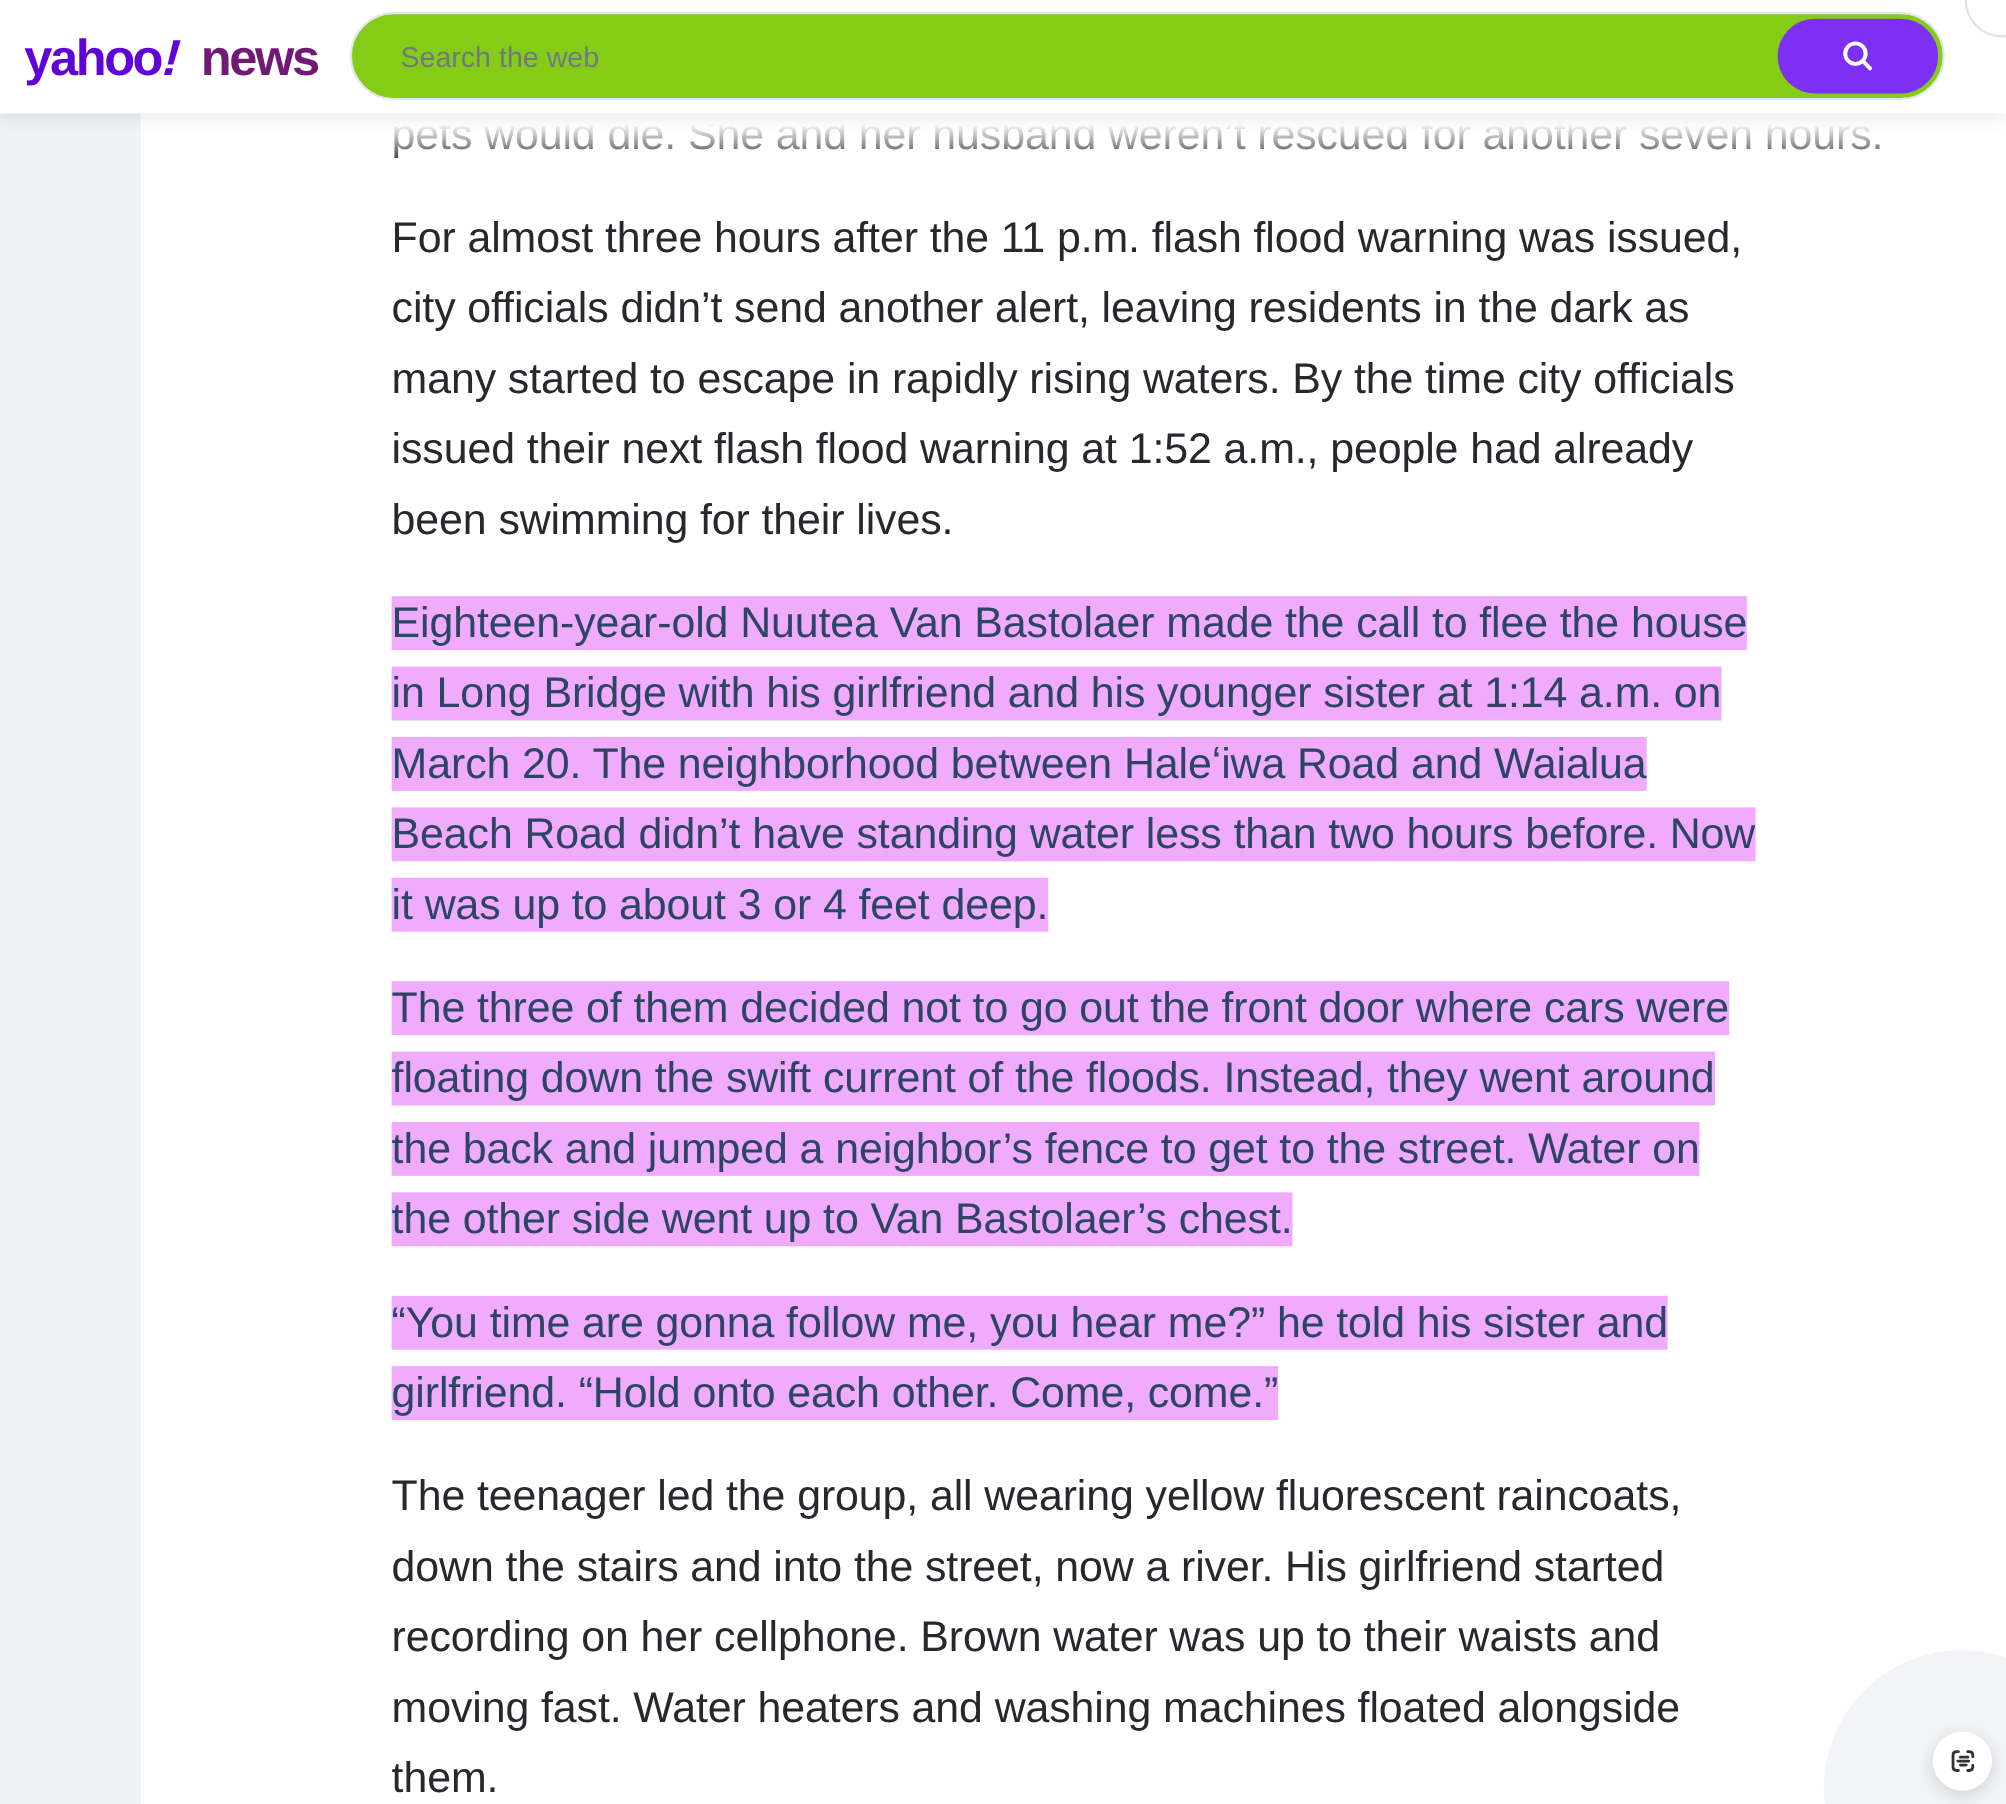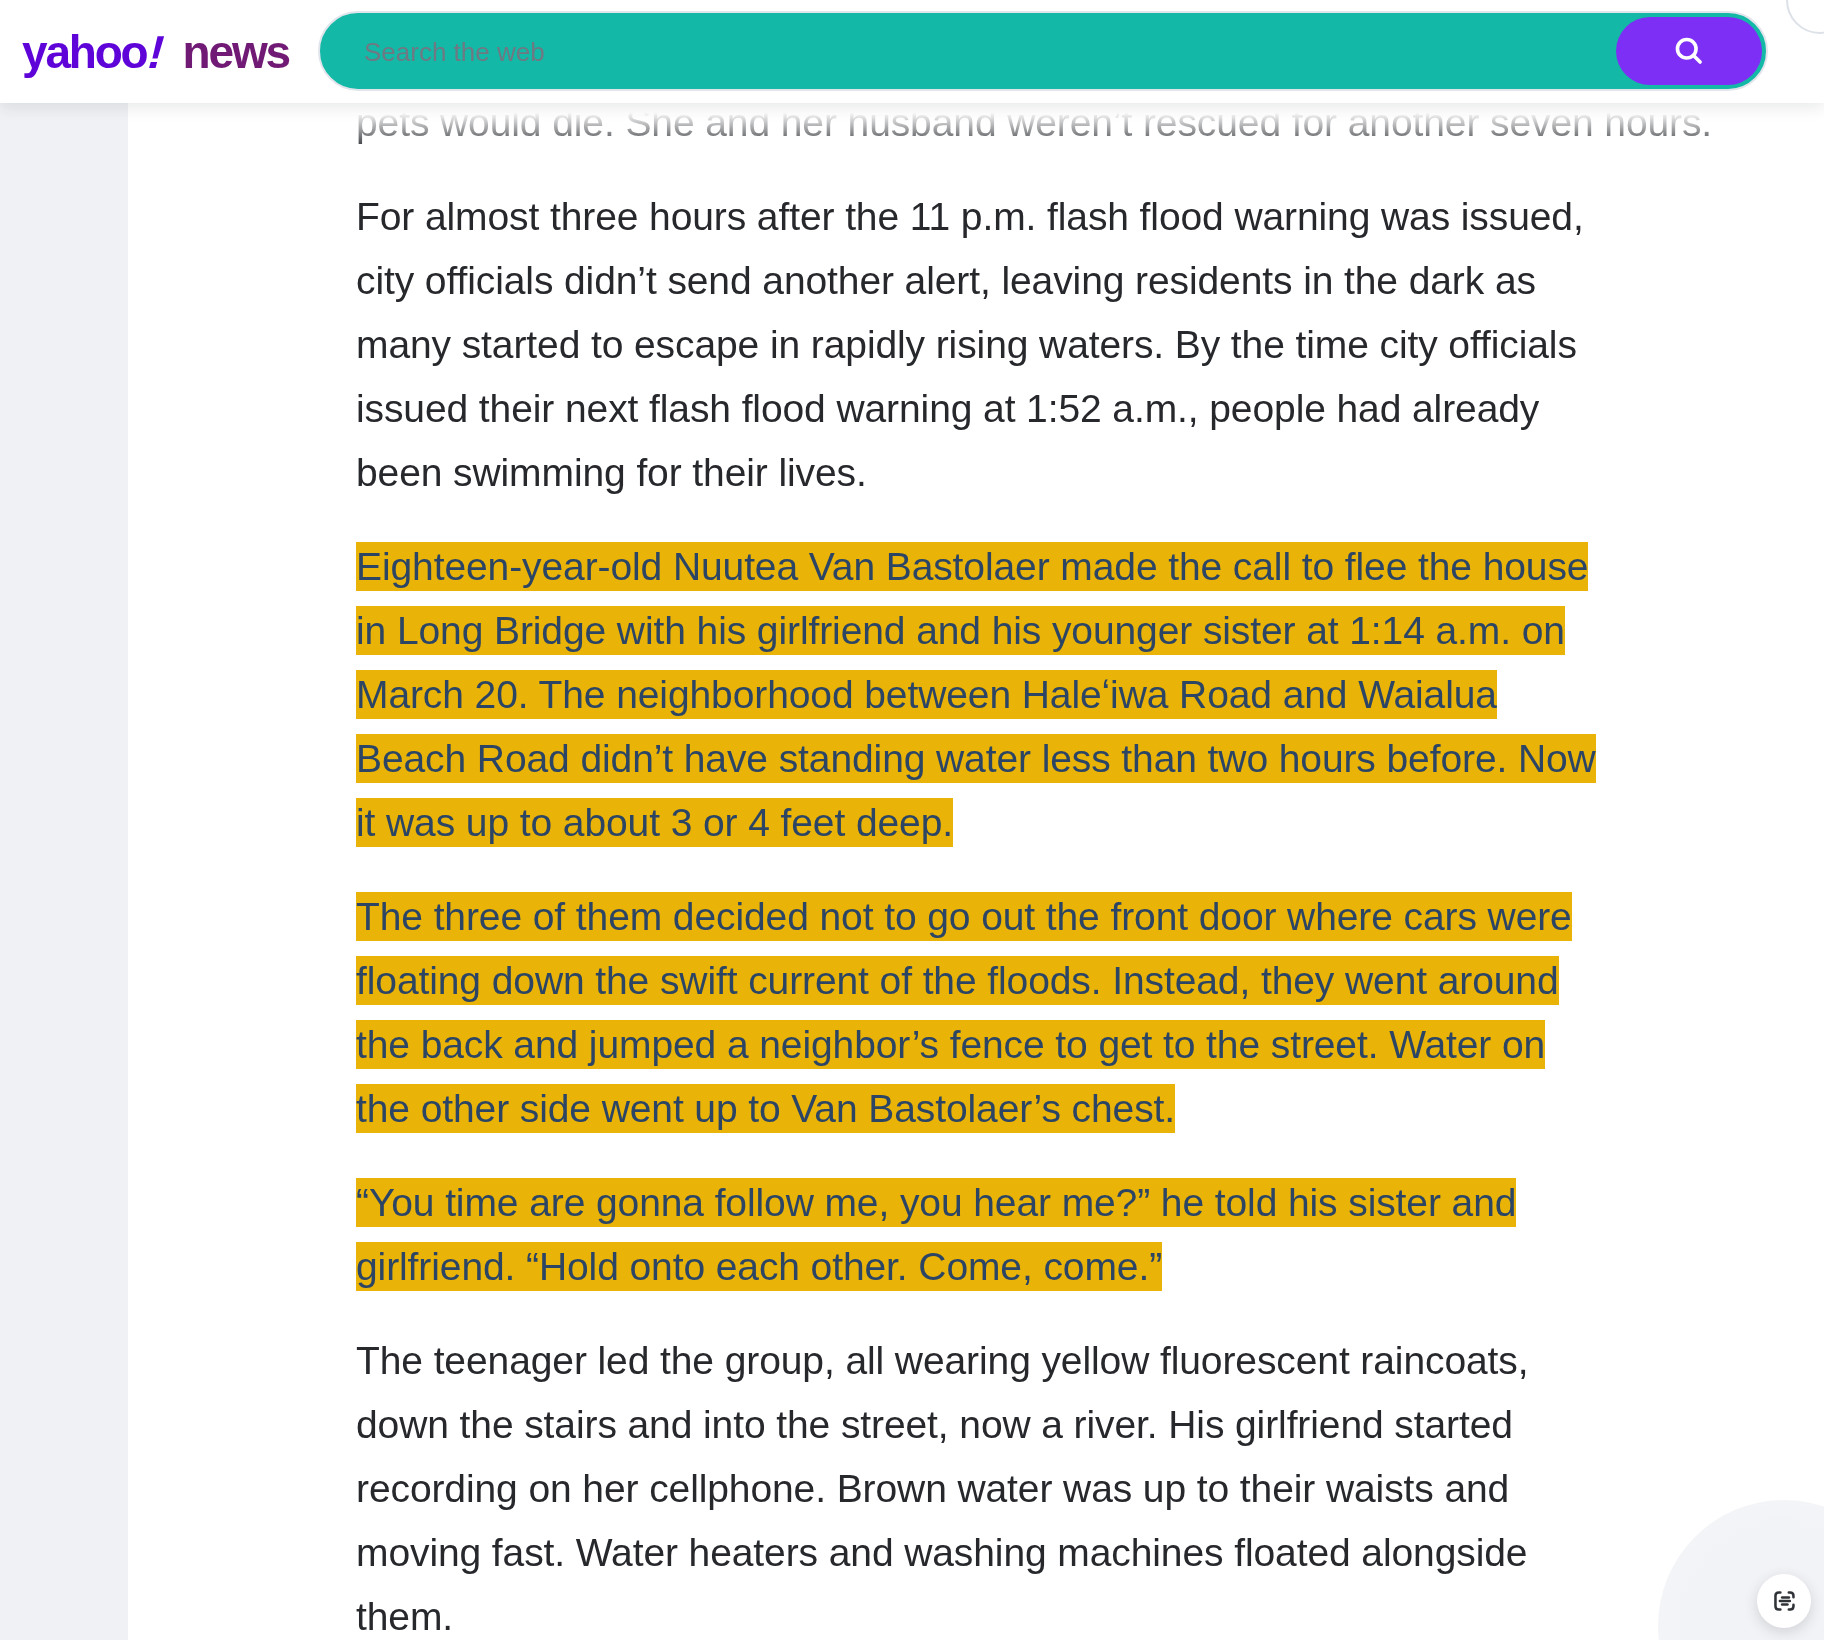--- a/index.html
+++ b/index.html
@@ -7,41 +7,41 @@
 
   
   .header{position:absolute;top:0;left:0;right:0;height:103px;background:#fff;z-index:30;
     box-shadow:0 5px 14px rgba(40,45,60,.10);}
   .logo{position:absolute;left:22px;top:0;height:103px;display:flex;align-items:center;
     font-weight:800;font-size:46px;letter-spacing:-2.2px;cursor:pointer;user-select:none;}
   .logo .y{color:#5e04d9;}
   .logo .bang{color:#5e04d9;display:inline-block;transform:skewX(-15deg);margin:0 1px 0 3px;}
   .logo .n{color:#701a75;margin-left:19px;}
   .search{position:absolute;left:318px;top:11px;width:1450px;height:80px;border-radius:41px;
-    background:#14b8a6;border:2px solid #e2e5eb;box-sizing:border-box;}
+    background:#84cc16;border:2px solid #e2e5eb;box-sizing:border-box;}
   .search input{position:absolute;left:42px;top:0;height:100%;width:1150px;border:0;outline:0;
     background:transparent;font-size:26px;color:#3a4048;font-family:inherit;}
   .search input::placeholder{color:#6f7983;}
   .search-btn{position:absolute;right:4px;top:4px;bottom:4px;width:146px;border:0;border-radius:36px;
     background:#7d2ff5;cursor:pointer;display:flex;align-items:center;justify-content:center;padding:0;}
   .corner-circle{position:absolute;right:-30px;top:-34px;width:64px;height:64px;border-radius:50%;
     background:#fff;border:2px solid #dde1e8;z-index:31;}
 
   
   .left-rail{position:absolute;left:0;top:103px;width:128px;bottom:0;background:#eff1f4;z-index:5;}
   .fade{position:absolute;left:128px;right:0;top:103px;height:47px;z-index:20;pointer-events:none;
     background:linear-gradient(180deg,#ffffff 20%,rgba(255,255,255,0) 100%);}
 
   
   .article{position:absolute;left:356px;top:91px;width:1250px;z-index:10;color:#26282c;}
   .article p,.article h2{margin:0 0 30px 0;font-size:39px;line-height:64px;font-weight:400;
     letter-spacing:-0.1px;}
   .article h2{font-weight:400;}
   .clipped{white-space:nowrap;}
-  .hl{background:#eab308;color:#2c4564;padding:3px 0;
+  .hl{background:#f0abfc;color:#2c4564;padding:3px 0;
     box-decoration-break:clone;-webkit-box-decoration-break:clone;}
 
   
   .fab-halo{position:absolute;width:252px;height:252px;border-radius:50%;right:-86px;bottom:-112px;
     background:radial-gradient(circle,#f2f3f6 55%,#f6f7f9 100%);z-index:6;}
   .fab{position:absolute;left:1757px;top:1574px;width:54px;height:54px;border-radius:50%;border:0;
     background:#ffffff;box-shadow:0 4px 14px rgba(30,35,50,.16);z-index:25;cursor:pointer;
     display:flex;align-items:center;justify-content:center;padding:0;}
 </style>
 </head>

